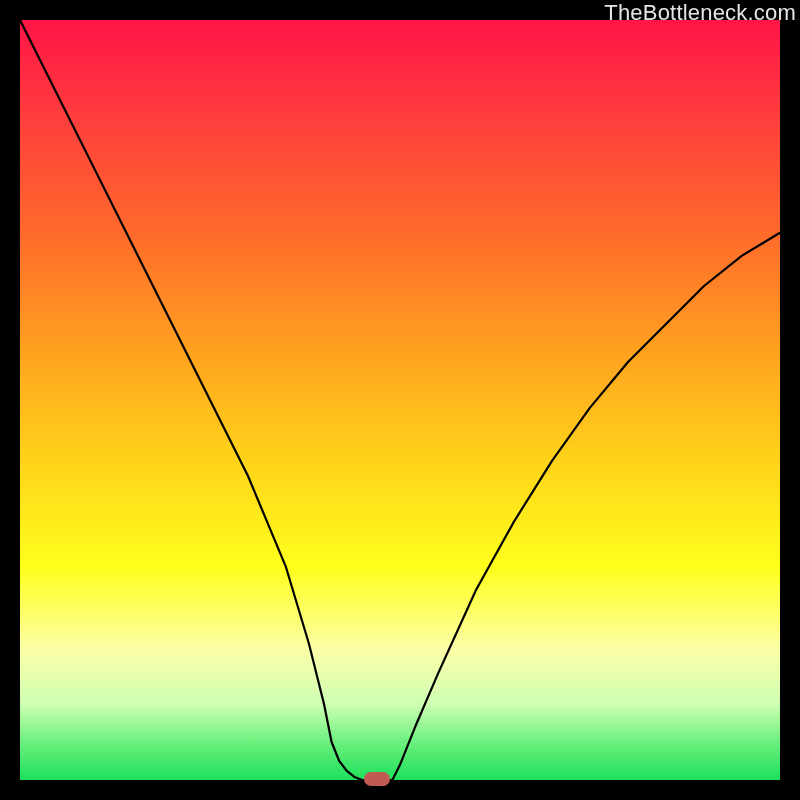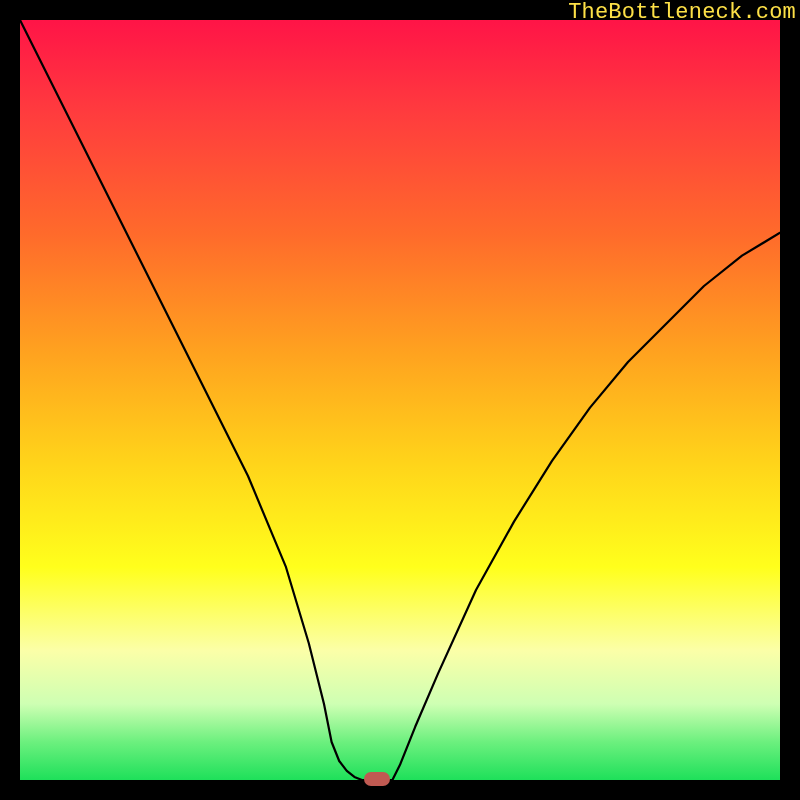--- a/index.html
+++ b/index.html
@@ -26,24 +26,24 @@
       #fbffa8 83%,
       #ceffb3 90%,
       #6cf07e 95%,
       #1ee05a 100%
     );
   }
   .watermark {
     position: absolute;
     top: 0px;
     right: 4px;
-    font-family: Liberation Mono, monospace;
+    font-family: Liberation Sans, sans-serif;
     font-size: 22px;
     font-weight: 500;
-    color: #fde047;
+    color: #e5e5e5;
     letter-spacing: 0.2px;
   }
   .curve-svg {
     position: absolute;
     left: 0; top: 0;
     width: 760px;
     height: 760px;
   }
   .curve-path {
     fill: none;

